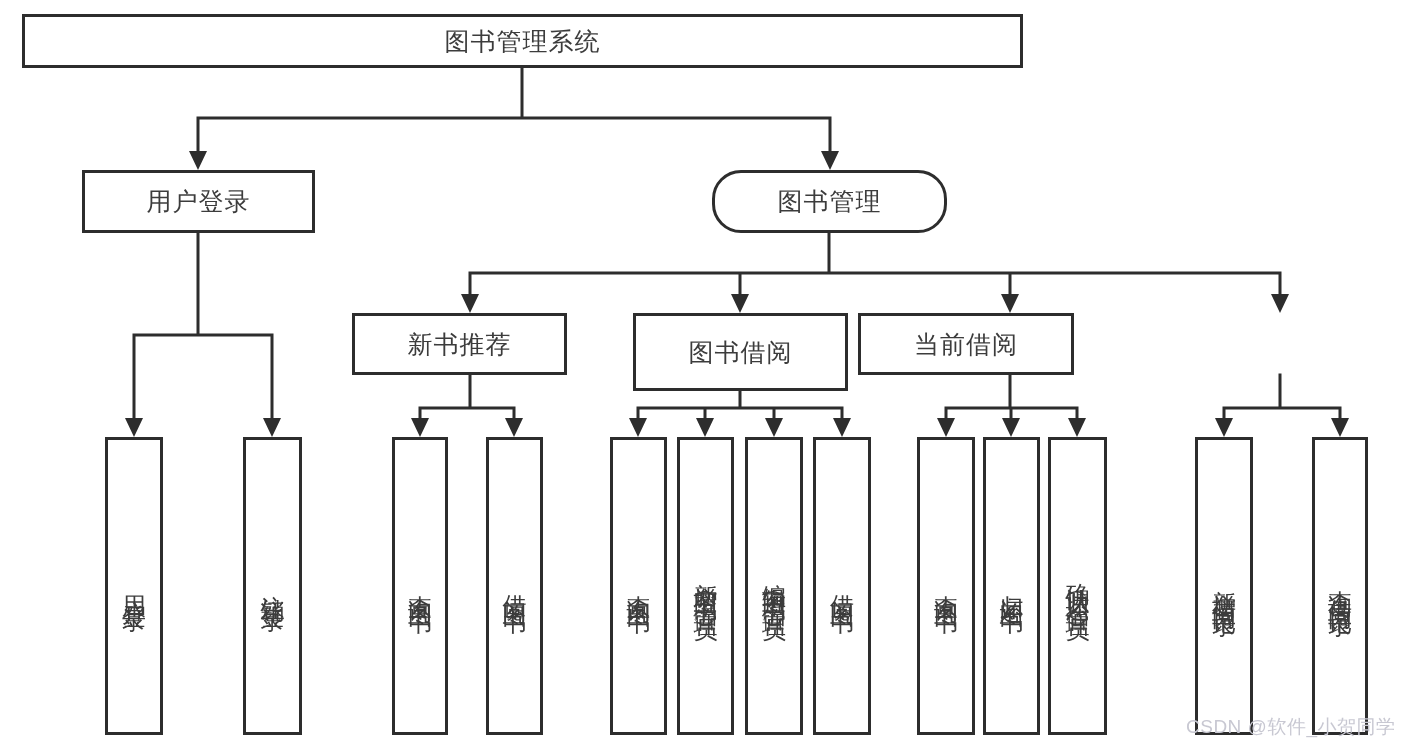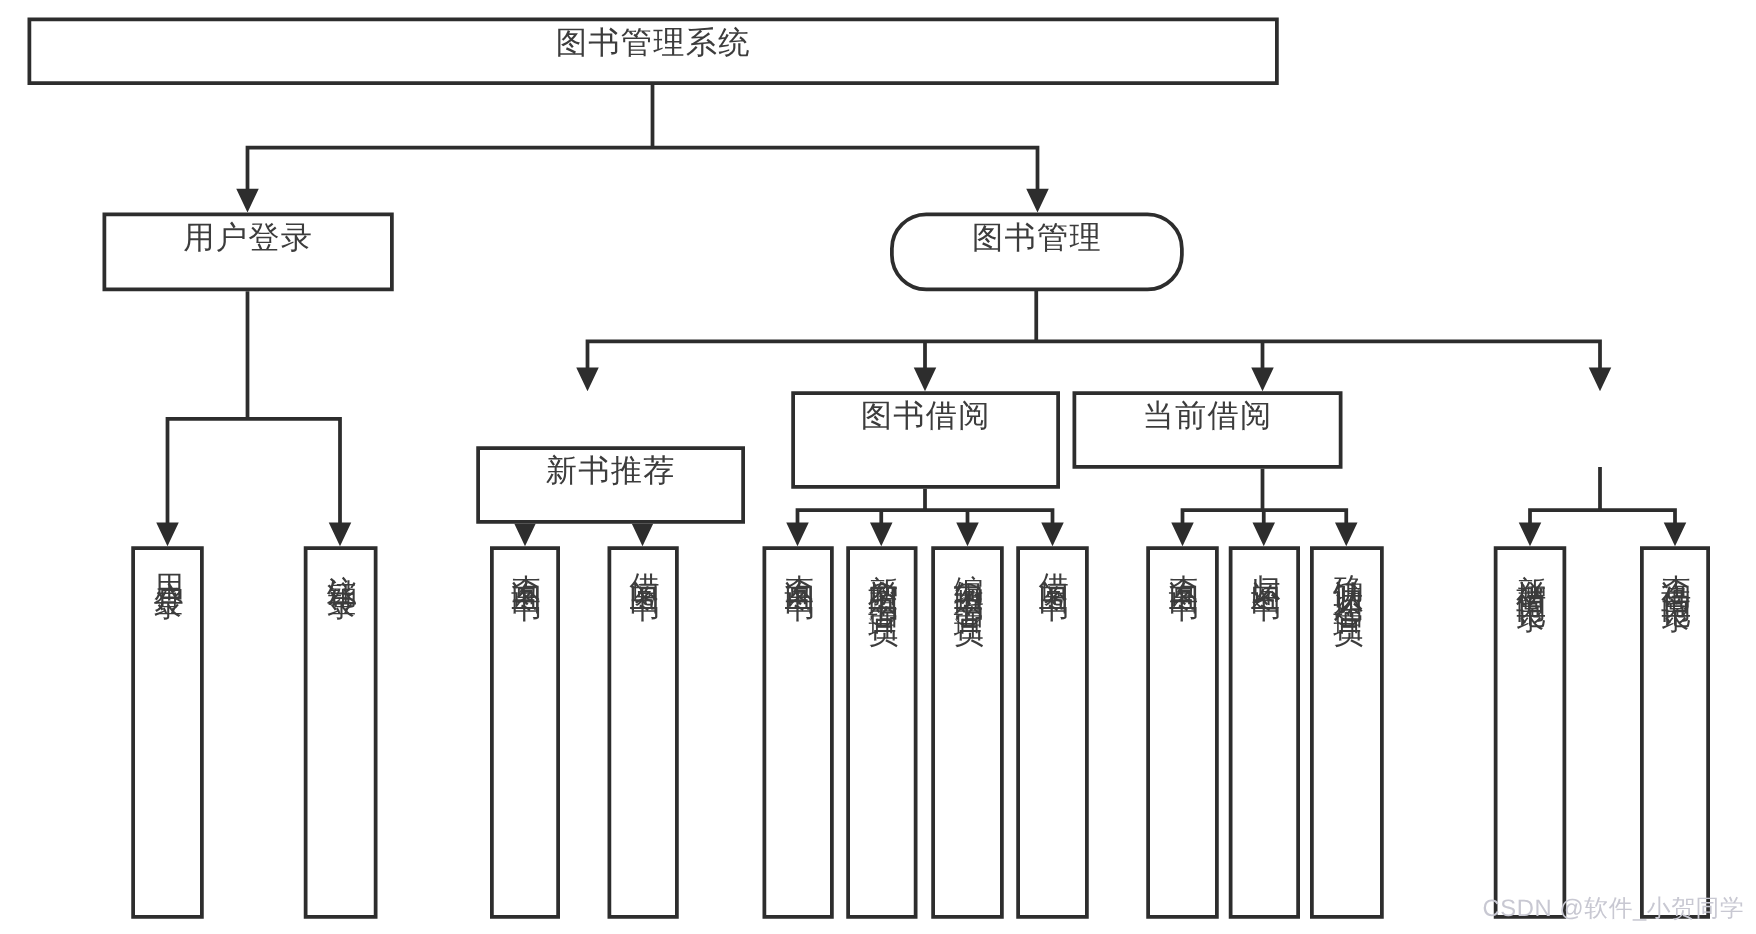--- a/index.html
+++ b/index.html
@@ -15,20 +15,21 @@
     position: absolute;
     left: 0; top: 0;
     width: 1405px; height: 747px;
   }
   .box {
     position: absolute;
     box-sizing: border-box;
     border: 3px solid #2d2d2d;
     background: #ffffff;
     display: flex;
+    align-items: center;
     justify-content: center;
     color: #3c3c3c;
   }
   .h-box { font-size: 25px; letter-spacing: 1px; white-space: nowrap; }
   .v-box { font-size: 24px; }
   .v-box .v-label {
     writing-mode: vertical-rl;
     text-orientation: mixed;
     letter-spacing: 5px;
     line-height: 1;
@@ -86,21 +87,21 @@
     <span>图书管理系统</span>
   </div>
 
   <div class="box h-box" style="left:82px; top:170px; width:233px; height:63px;">
     <span>用户登录</span>
   </div>
   <div class="box h-box" style="left:712px; top:170px; width:235px; height:63px;border-radius:29px;">
     <span>图书管理</span>
   </div>
 
-  <div class="box h-box" style="left:381px; top:313px; width:215px; height:62px;margin-top:44px;">
+  <div class="box h-box" style="left:352px; top:313px; width:215px; height:62px;">
     <span>新书推荐</span>
   </div>
   <div class="box h-box" style="left:633px; top:313px; width:215px; height:78px;">
     <span>图书借阅</span>
   </div>
   <div class="box h-box" style="left:858px; top:313px; width:216px; height:62px;">
     <span>当前借阅</span>
   </div>
 
   <div class="box v-box" style="left:105px; top:437px; width:58px; height:298px;">

